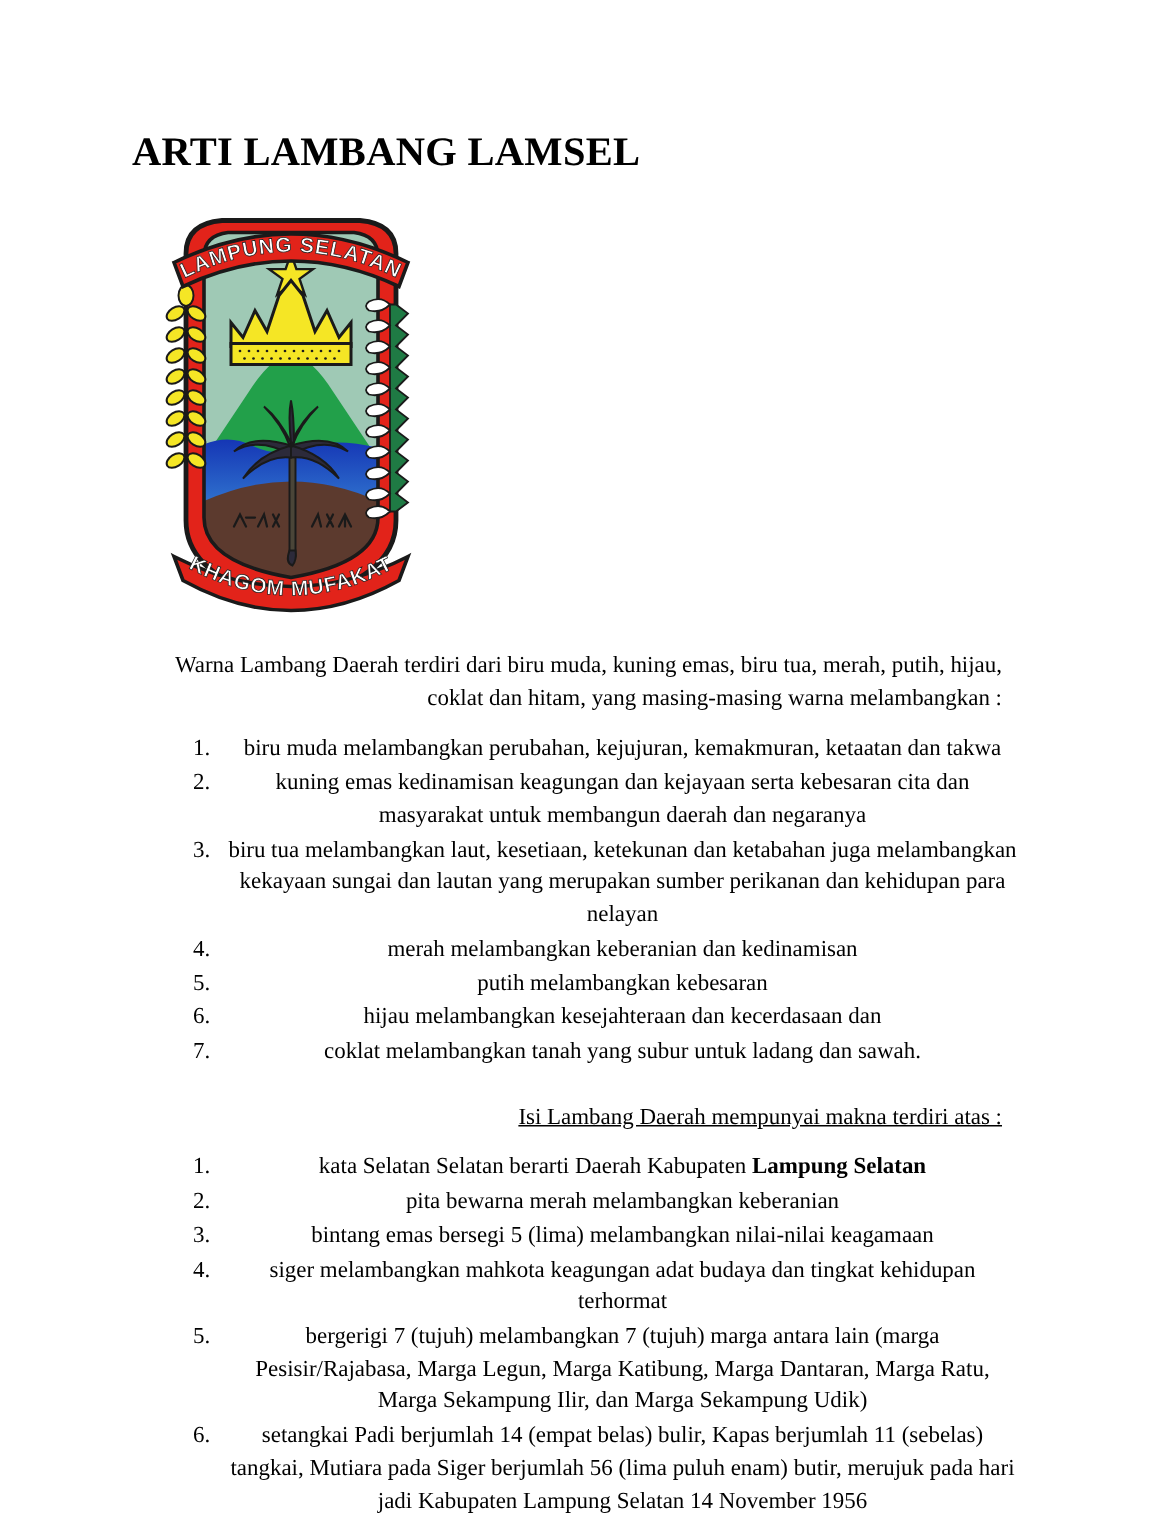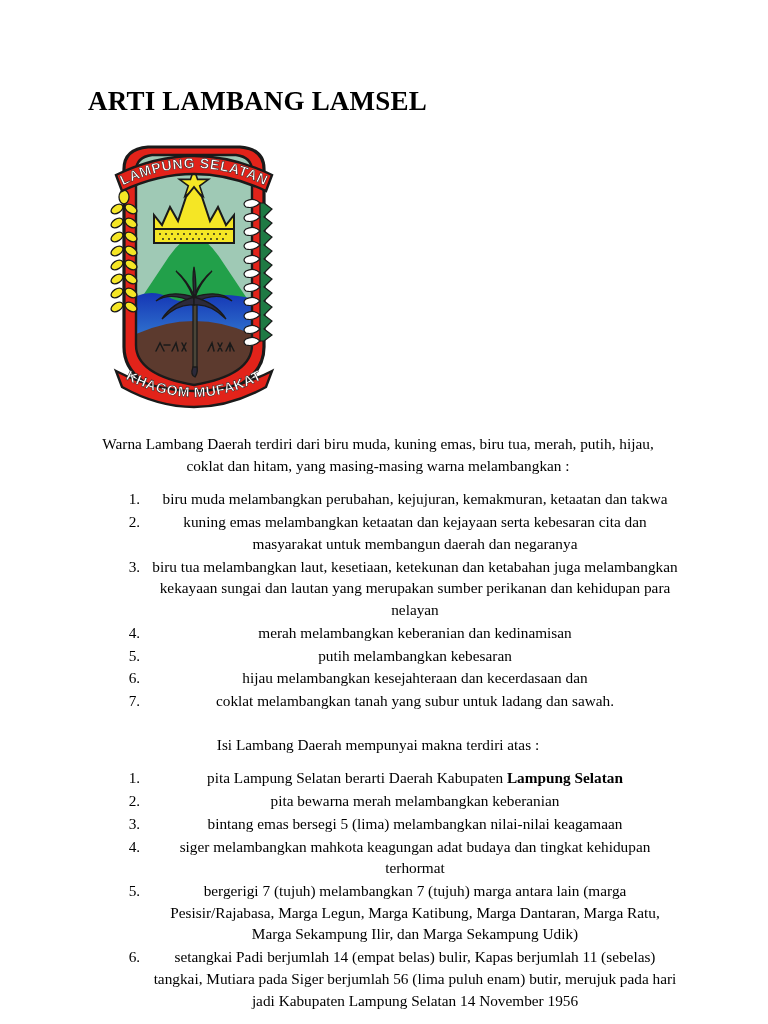--- a/index.html
+++ b/index.html
@@ -43,37 +43,37 @@
   .emblem-wrap svg {
     display: block;
     width: 200px;
     height: 272px;
   }
   
   .para {
     font-size: 15.3px;
     line-height: 1.42;
     margin: 22px 0 0 0;
-    text-align: center;
+    text-align: right;
     max-width: 580px;
   }
   ol.doc-list {
     font-size: 15.3px;
     line-height: 1.42;
     margin: 12px 0 0 0;
     padding-left: 56px;
     max-width: 600px;
     text-align: center;
   }
   ol.doc-list li {
     margin: 0 0 1px 0;
     padding-left: 6px;
   }
   ol.doc-list li b { font-weight: bold; }
-  .para-2 { margin-top: 22px; }
+  .para-2 { margin-top: 22px; text-decoration: underline; }
   .list-2 { margin-top: 14px; }
 </style>
 </head>
 <body>
 
 <div class="page">
 
   <h1 class="doc-title">ARTI LAMBANG LAMSEL</h1>
 
 
@@ -215,33 +215,33 @@
           <textPath href="#botArc" startOffset="50%" text-anchor="middle">KHAGOM MUFAKAT</textPath>
         </text>
       </g>
     </svg>
   </div>
 
   <p class="para">Warna Lambang Daerah terdiri dari biru muda, kuning emas, biru tua, merah, putih, hijau, coklat dan hitam, yang masing-masing warna melambangkan :</p>
 
   <ol class="doc-list">
     <li>biru muda melambangkan perubahan, kejujuran, kemakmuran, ketaatan dan takwa</li>
-    <li>kuning emas melambangkan ketaatan dan kejayaan serta kebesaran cita dan masyarakat untuk membangun daerah dan negaranya</li>
+    <li>kuning emas kedinamisan keagungan dan kejayaan serta kebesaran cita dan masyarakat untuk membangun daerah dan negaranya</li>
     <li>biru tua melambangkan laut, kesetiaan, ketekunan dan ketabahan juga melambangkan kekayaan sungai dan lautan yang merupakan sumber perikanan dan kehidupan para nelayan</li>
     <li>merah melambangkan keberanian dan kedinamisan</li>
     <li>putih melambangkan kebesaran</li>
     <li>hijau melambangkan kesejahteraan dan kecerdasaan dan</li>
     <li>coklat melambangkan tanah yang subur untuk ladang dan sawah.</li>
   </ol>
 
   <p class="para para-2">Isi Lambang Daerah mempunyai makna terdiri atas :</p>
 
   <ol class="doc-list list-2">
     <li>
-      <span>pita Lampung Selatan berarti Daerah Kabupaten </span><b>Lampung Selatan</b>
+      <span>kata Selatan Selatan berarti Daerah Kabupaten </span><b>Lampung Selatan</b>
     </li>
     <li>
       <span>pita bewarna merah melambangkan keberanian</span>
     </li>
     <li>
       <span>bintang emas bersegi 5 (lima) melambangkan nilai-nilai keagamaan</span>
     </li>
     <li>
       <span>siger melambangkan mahkota keagungan adat budaya dan tingkat kehidupan terhormat</span>
     </li>

